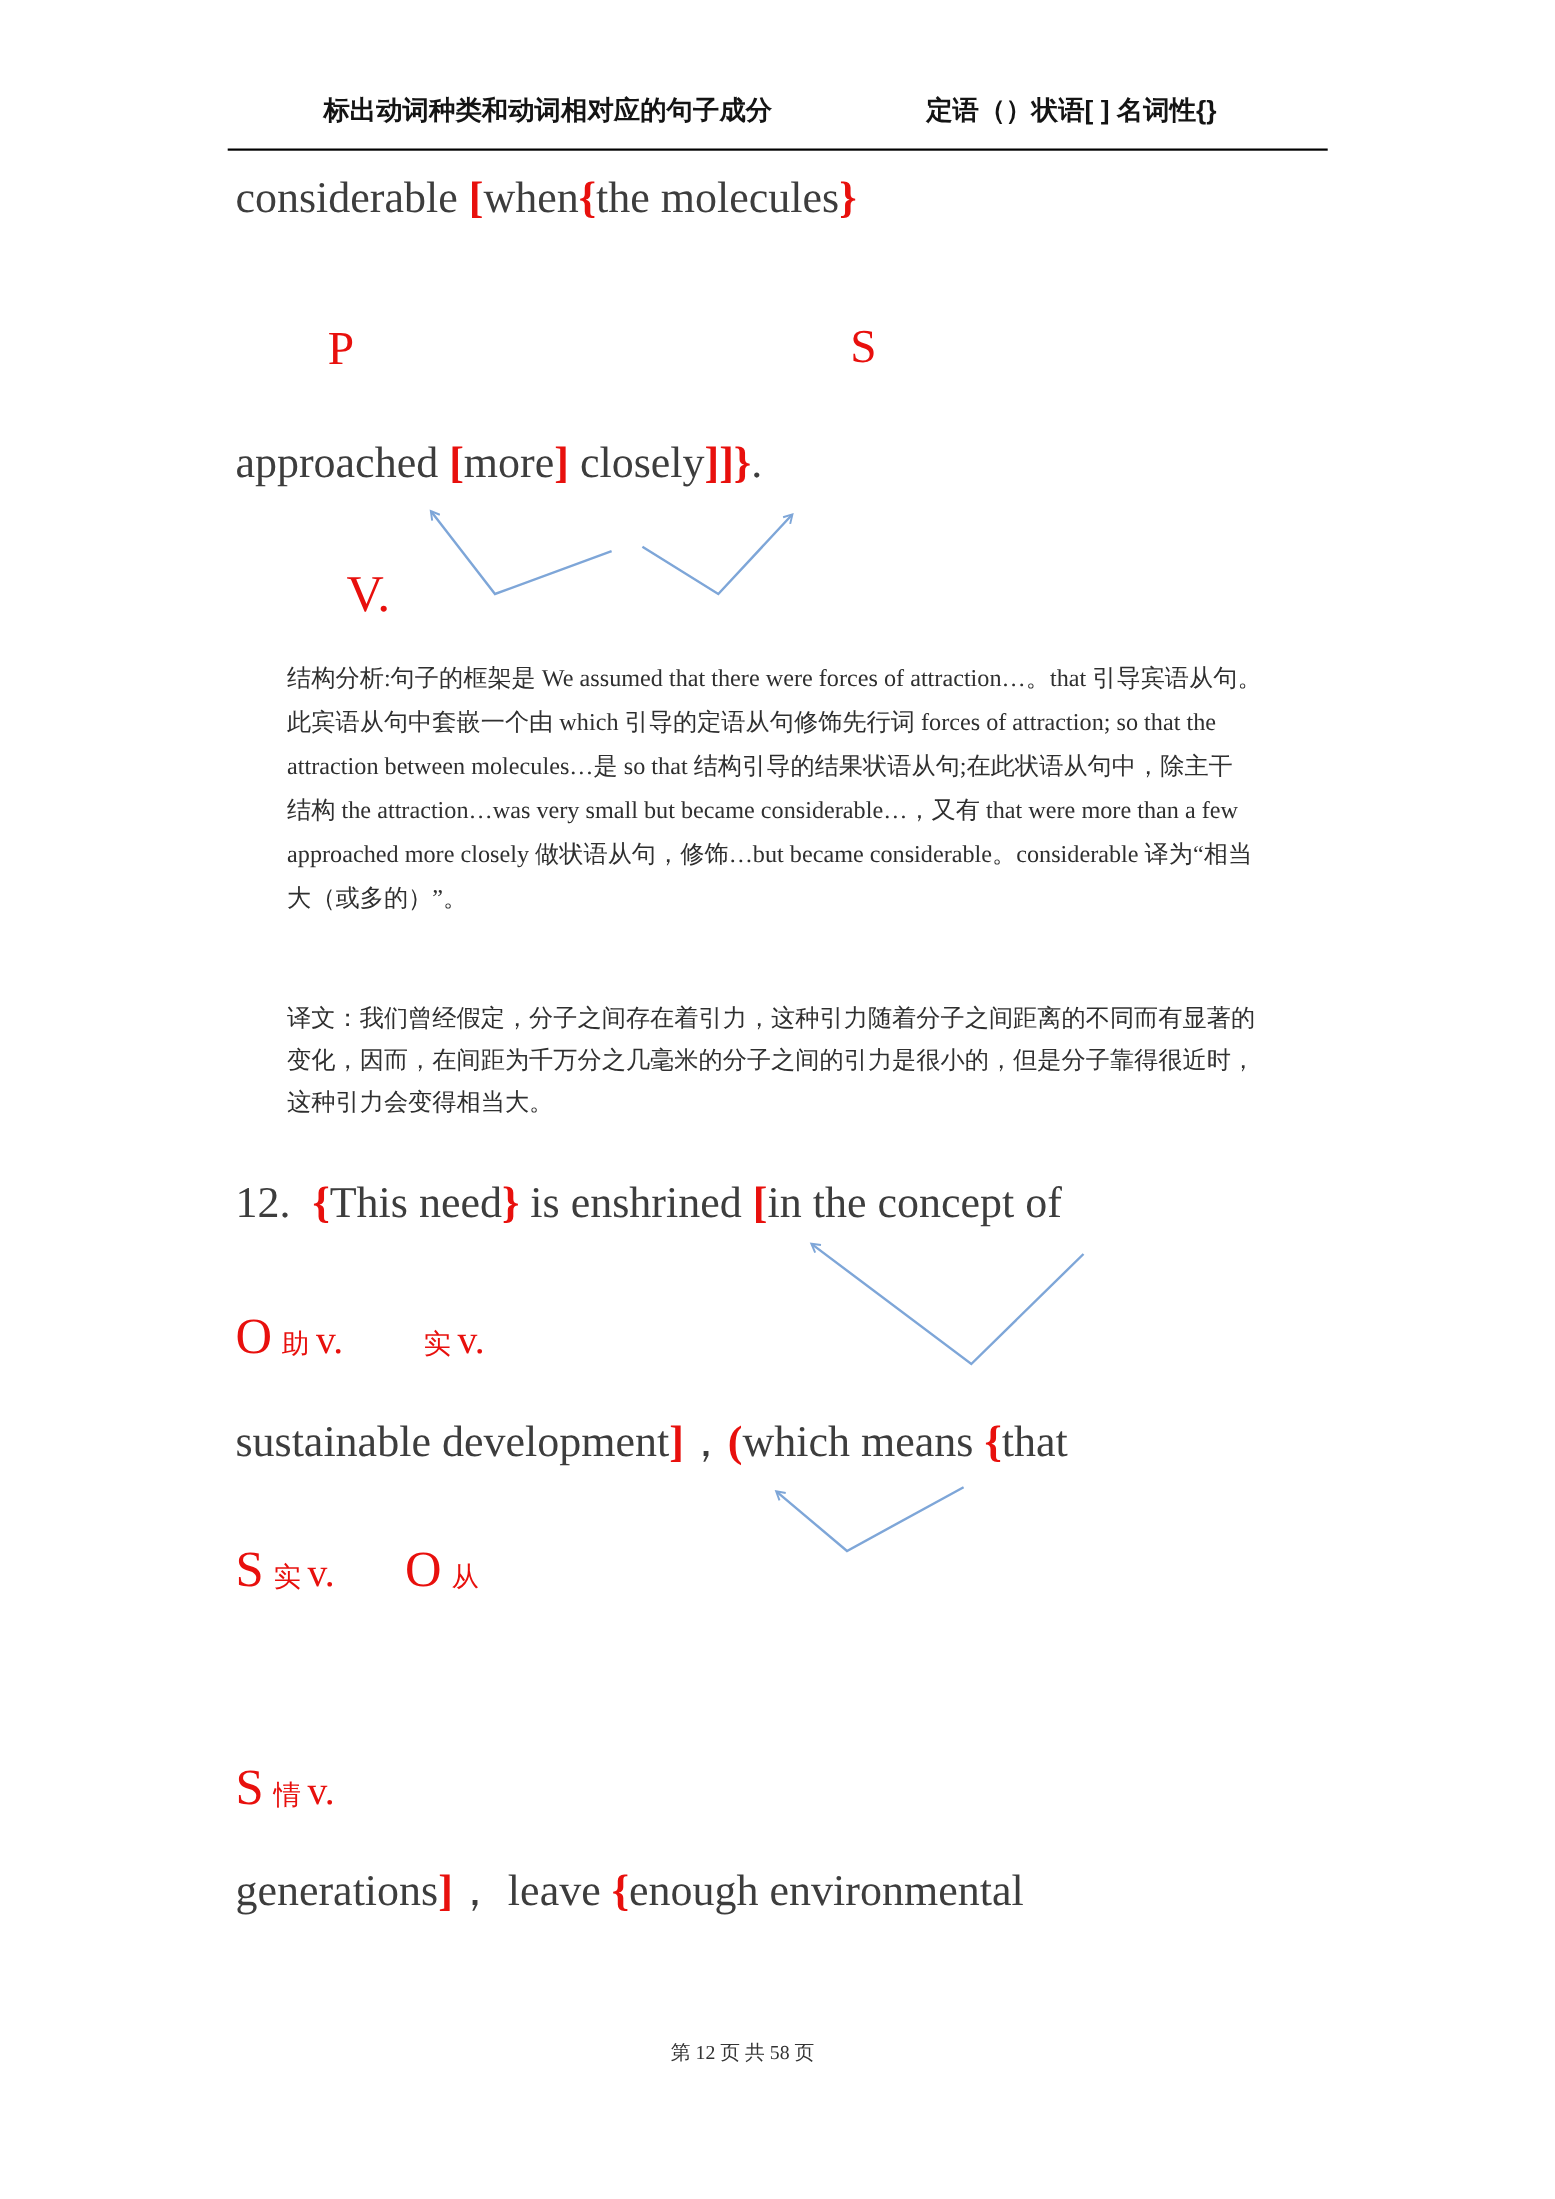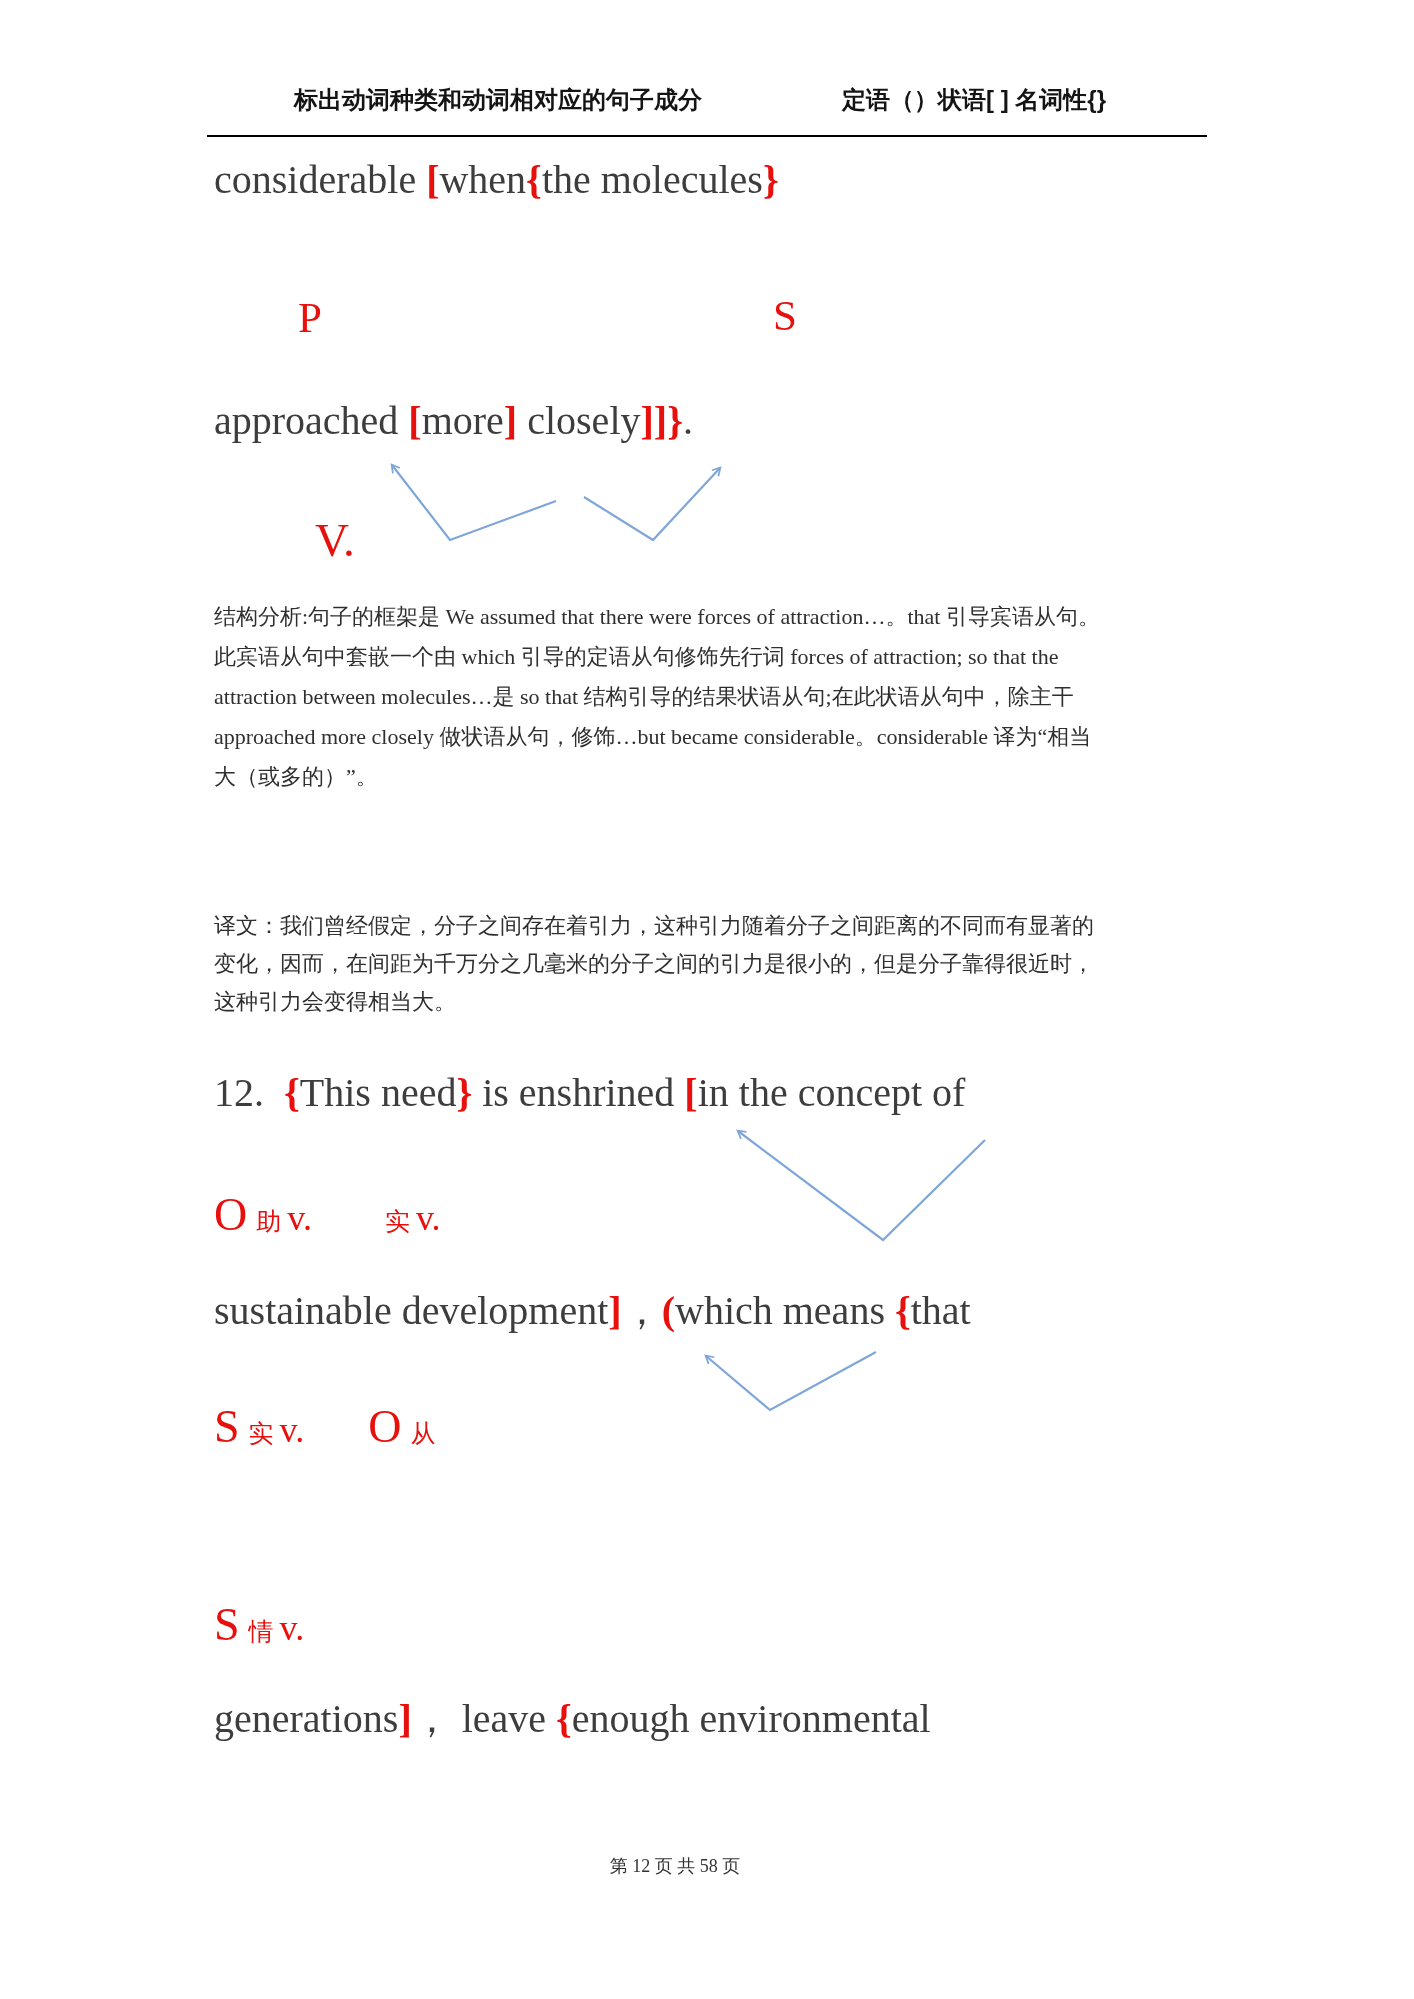--- a/index.html
+++ b/index.html
@@ -22,21 +22,21 @@
   
   .rlabel{position:absolute;color:#e8100d;font-size:43px;line-height:1;white-space:pre;}
   .lblrow{position:absolute;left:214px;display:flex;align-items:baseline;color:#e8100d;line-height:1;white-space:pre;}
   .lblrow span.big{font-size:46px;}
   .lblrow span.small{font-size:25px;padding:0 6px 0 9px;}
   .lblrow span.mid{font-size:36px;}
   .lblrow span.gap{margin-left:64px;}
 
   
   .para{position:absolute;left:214px;width:995px;color:#2f2f2f;font-size:22px;}
-  .para .pline{line-height:40px;white-space:pre-wrap;}
+  .para .pline{line-height:40px;white-space:pre-wrap;margin-left:47px;}
   .para2 .pline{line-height:38px;}
 
   
   .footer{position:absolute;left:475px;top:1854px;width:400px;text-align:center;
           font-size:18px;color:#333;}
 
   
   .arrows{position:absolute;left:0;top:0;pointer-events:none;}
 </style>
 </head>
@@ -51,20 +51,21 @@
   <div class="bigline" style="top:157px"><span class="dk">considerable </span><span class="red">[</span><span class="dk">when</span><span class="red">{</span><span class="dk">the molecules</span><span class="red">}</span></div>
   <div class="rlabel" style="left:298px;top:296px">P</div>
   <div class="rlabel" style="left:773px;top:294px">S</div>
   <div class="bigline" style="top:398px"><span class="dk">approached </span><span class="red">[</span><span class="dk">more</span><span class="red">]</span><span class="dk"> closely</span><span class="red">]]}</span><span class="dk">.</span></div>
   <div class="rlabel" style="left:315px;top:517px;font-size:47px">V.</div>
 
   <div class="para" style="top:597px">
       <div class="pline">结构分析:句子的框架是 We assumed that there were forces of attraction…。that 引导宾语从句。</div>
       <div class="pline">此宾语从句中套嵌一个由 which 引导的定语从句修饰先行词 forces of attraction; so that the</div>
       <div class="pline">attraction between molecules…是 so that 结构引导的结果状语从句;在此状语从句中，除主干</div>
+      <div class="pline">结构 the attraction…was very small but became considerable…，又有 that were more than a few</div>
       <div class="pline">approached more closely 做状语从句，修饰…but became considerable。considerable 译为“相当</div>
       <div class="pline">大（或多的）”。</div>
     </div>
 
   <div class="para para2" style="top:907px">
       <div class="pline">译文：我们曾经假定，分子之间存在着引力，这种引力随着分子之间距离的不同而有显著的</div>
       <div class="pline">变化，因而，在间距为千万分之几毫米的分子之间的引力是很小的，但是分子靠得很近时，</div>
       <div class="pline">这种引力会变得相当大。</div>
     </div>
 

